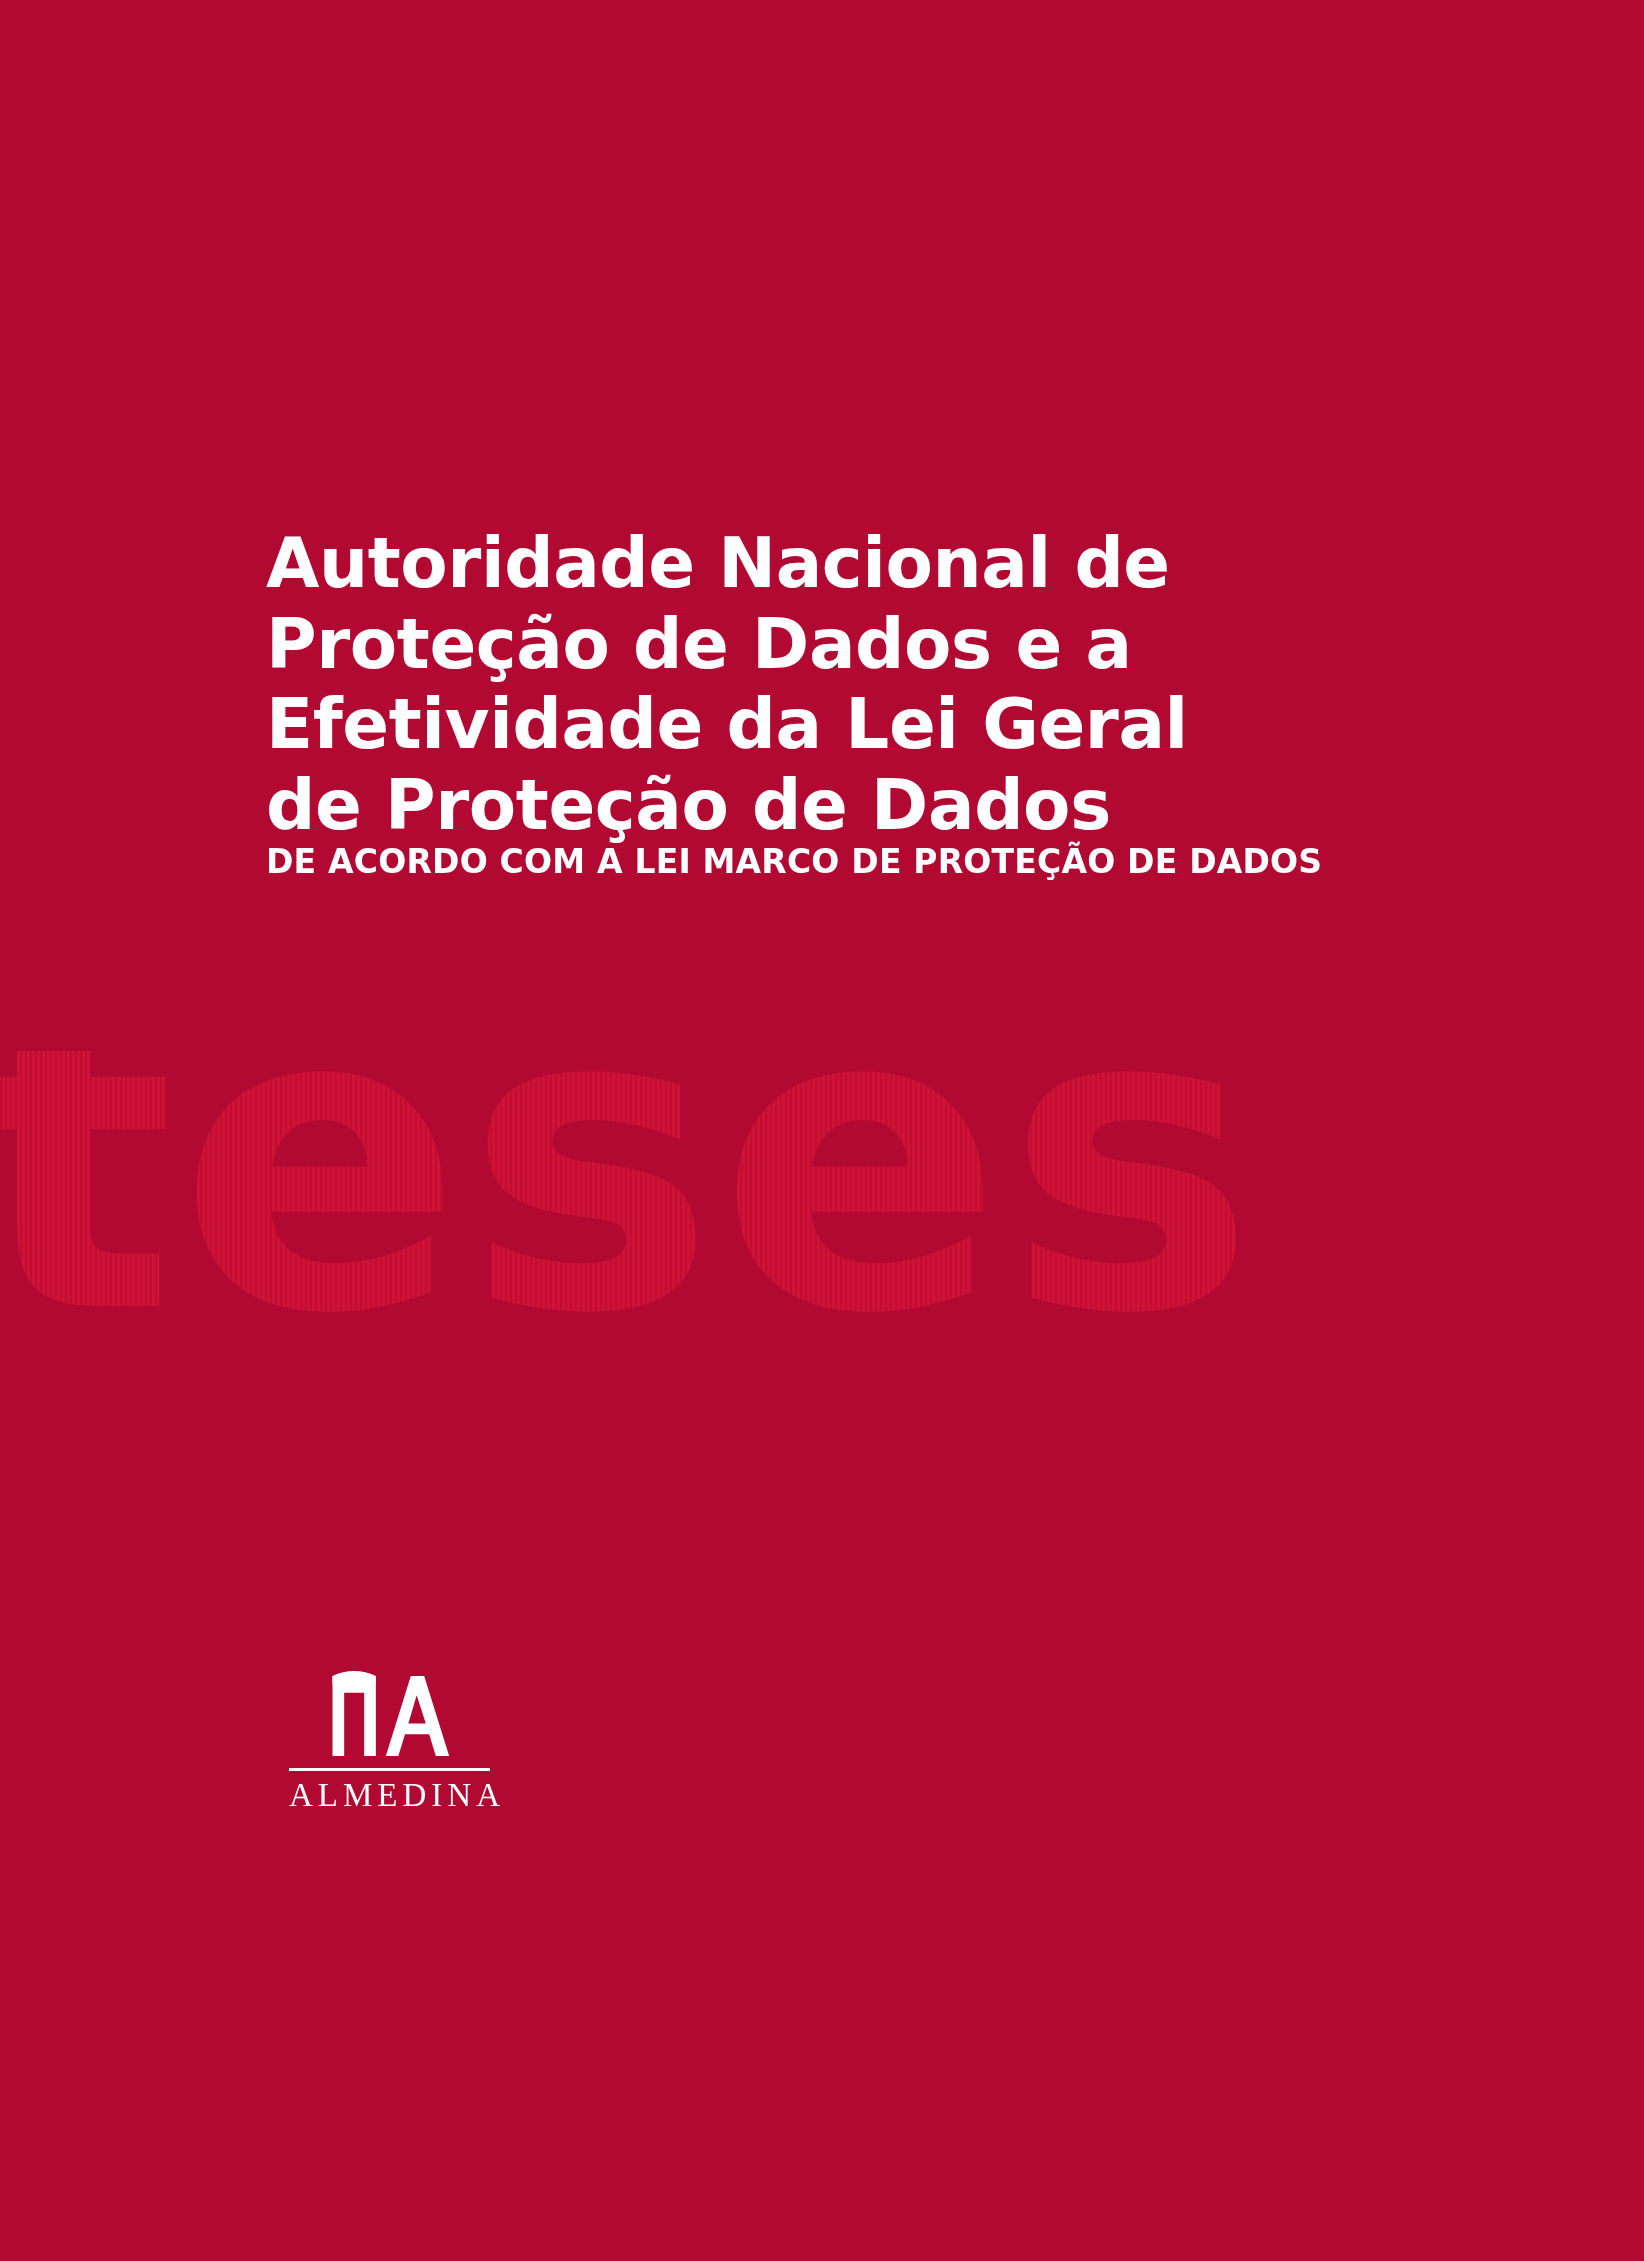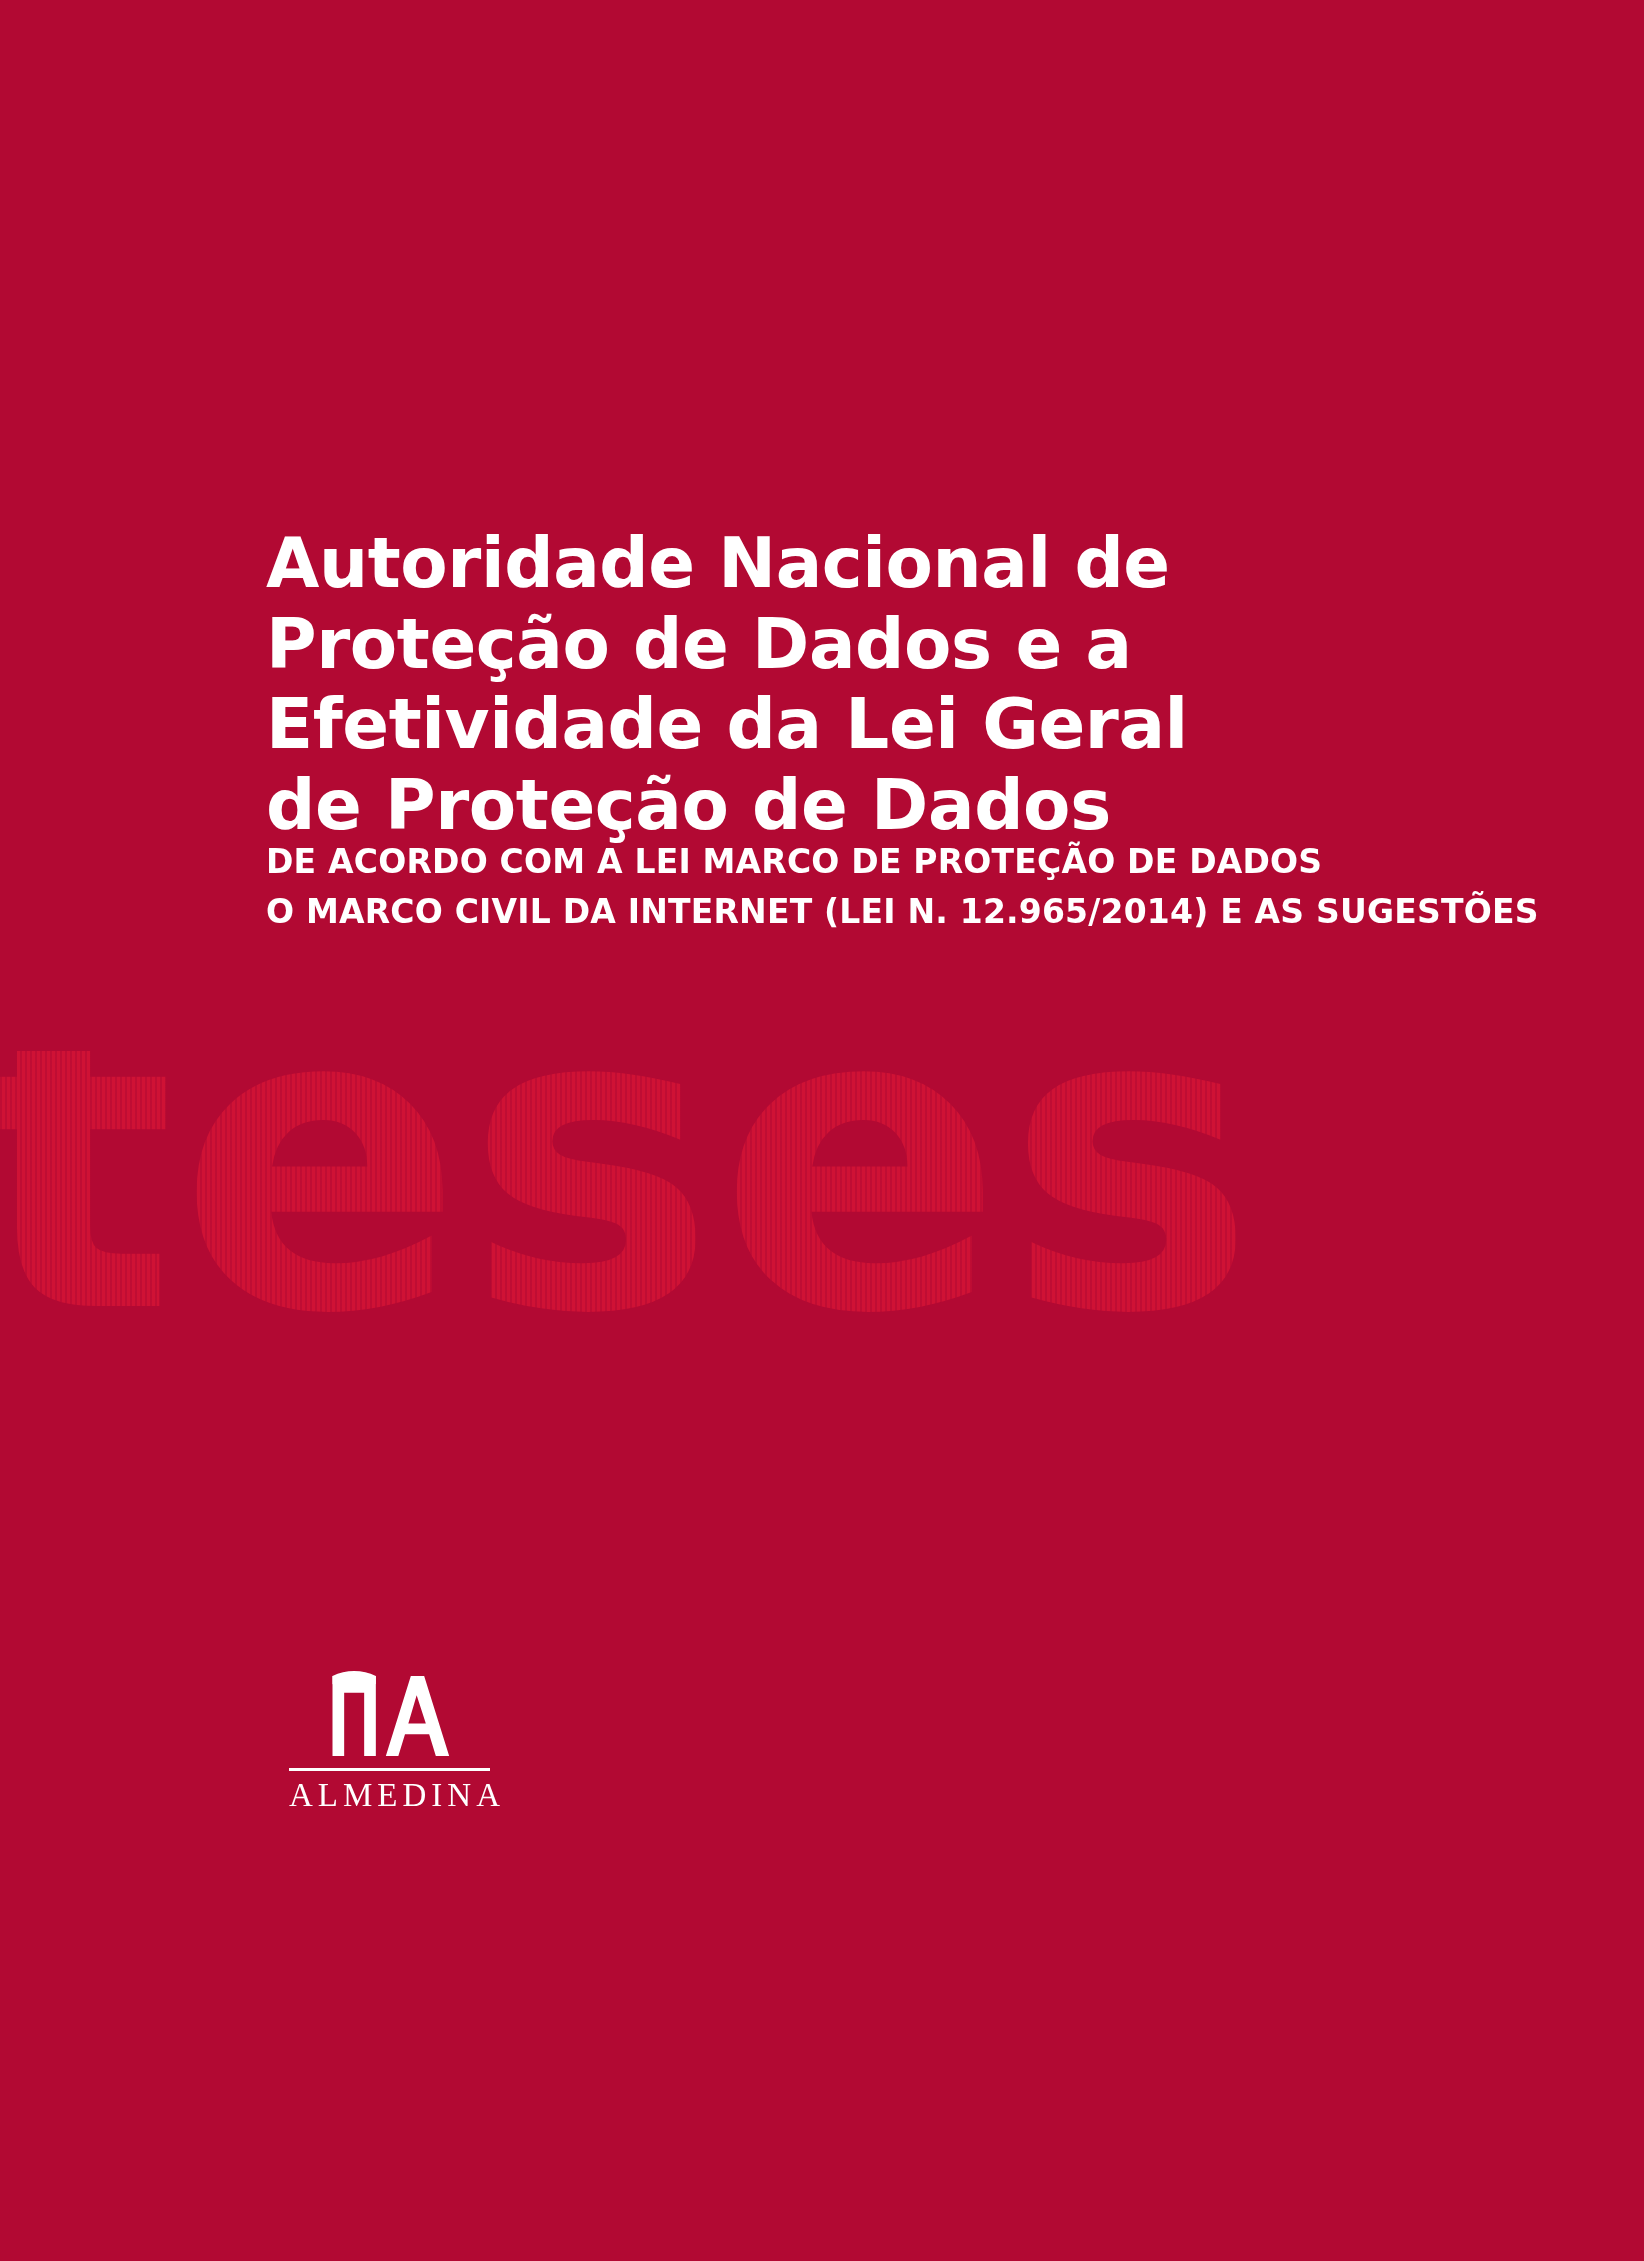--- a/index.html
+++ b/index.html
@@ -155,21 +155,20 @@
     <div class="watermark-stripes"></div>
   </div>
 
   <div class="content">
 
 
     <div class="title">Autoridade Nacional de Proteção de Dados e a Efetividade da Lei Geral de Proteção de Dados</div>
 
     <div class="subtitle">
       <div>DE ACORDO COM A LEI MARCO DE PROTEÇÃO DE DADOS</div>
-      <div>O MARCO CIVIL DA INTERNET (LEI N. 12.965/2014) E AS SUGESTÕES</div>
     </div>
 
   </div>
 
   <div class="logo">
     <div class="logo-mark">
       <svg width="126" height="90" viewBox="0 0 150 108" xmlns="http://www.w3.org/2000/svg">
         <path d="M6 6 L6 102 L20 102 L20 26 L44 26 L44 102 L58 102 L58 6 Z" fill="#ffffff"></path>
         <path d="M6 6 C 22 -2, 42 -2, 58 6 L58 16 C 42 9, 22 9, 6 16 Z" fill="#ffffff"></path>
         <path d="M100 6 L70 102 L85 102 L93 76 L122 76 L130 102 L146 102 L116 6 Z M97 63 L107 29 L118 63 Z" fill="#ffffff"></path>

